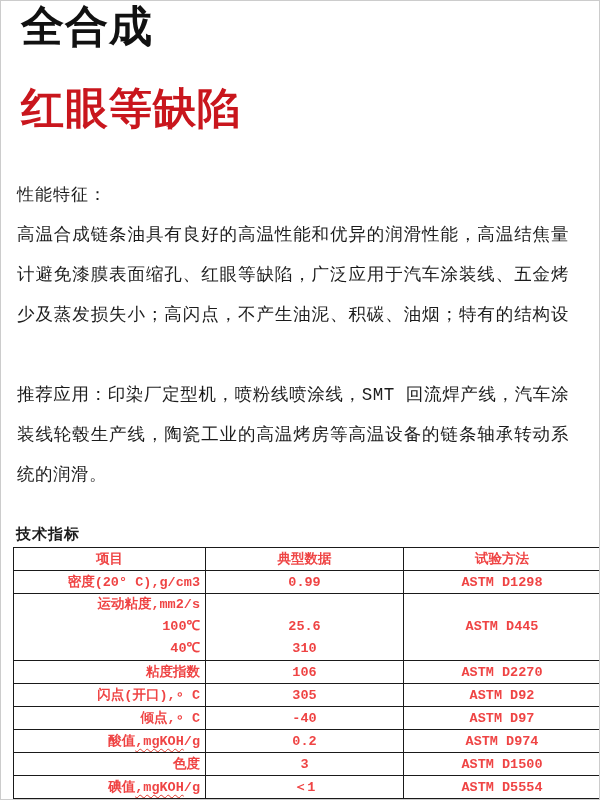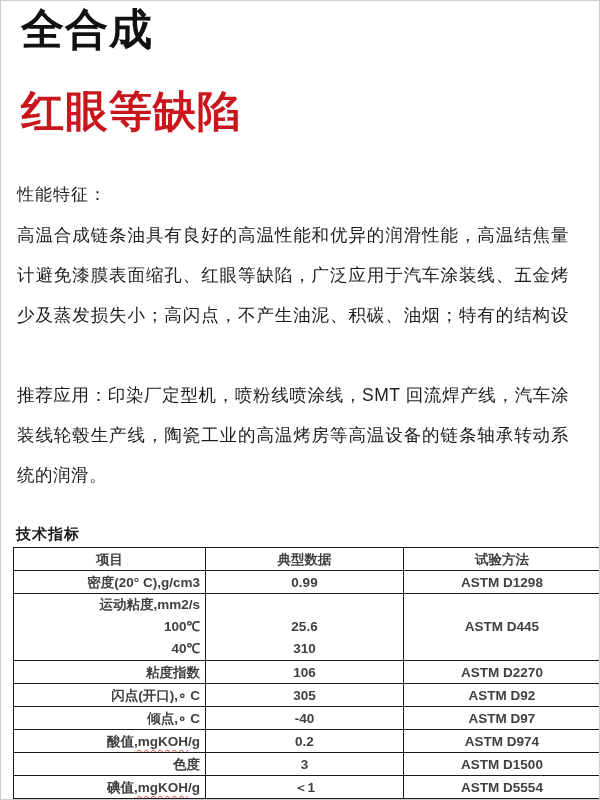--- a/index.html
+++ b/index.html
@@ -1,19 +1,19 @@
 <!DOCTYPE html>
 <html><head>
 <meta charset="utf-8">
 <style>
   html,body{margin:0;padding:0;background:#fff;}
   .page{
     position:relative;width:600px;height:800px;box-sizing:border-box;
     background:#fff;border:1px solid #cccccc;overflow:hidden;
-    font-family:Liberation Sans, sans-serif;color:#1c1c1c;
+    font-family:Liberation Mono, monospace;color:#1c1c1c;
   }
   .title{position:absolute;left:20px;margin:0;font-size:43px;font-weight:800;
     letter-spacing:1px;line-height:1.1;color:#111;}
   .title.black{top:5px;}
   .title.red{top:87px;color:#c9161d;}
   .sec-heading{position:absolute;left:16px;top:182px;font-size:17px;font-weight:500;
     letter-spacing:1px;}
   .para{position:absolute;left:16px;width:552px;}
   .para1{top:214px;}
   .para2{top:374px;}
@@ -22,21 +22,21 @@
   .line.fill{text-align:justify;text-align-last:justify;white-space:normal;
     height:40px;overflow:hidden;}
   .table-heading{position:absolute;left:15px;top:524px;font-size:15px;font-weight:600;
     letter-spacing:1px;}
   table.spec{
     position:absolute;left:12px;top:546px;width:556px;
     border-collapse:collapse;table-layout:fixed;
   }
   table.spec th,table.spec td{
     border:1px solid #1a1a1a;padding:0 5px;height:22px;
-    font-size:13.5px;font-weight:700;line-height:21px;color:#404040;
+    font-size:13.5px;font-weight:700;line-height:21px;color:#ef4444;
     overflow:hidden;white-space:nowrap;
   }
   table.spec th{text-align:center;font-weight:700;}
   td.c1{width:181px;text-align:right;}
   td.c2,th.c2{width:187px;text-align:center;}
   td.c3,th.c3{width:186px;text-align:center;}
   th.c1{width:181px;}
   tr.visc td{height:66px;vertical-align:top;padding-top:0;}
   .subline{height:22px;line-height:22px;}
   .wavy{

